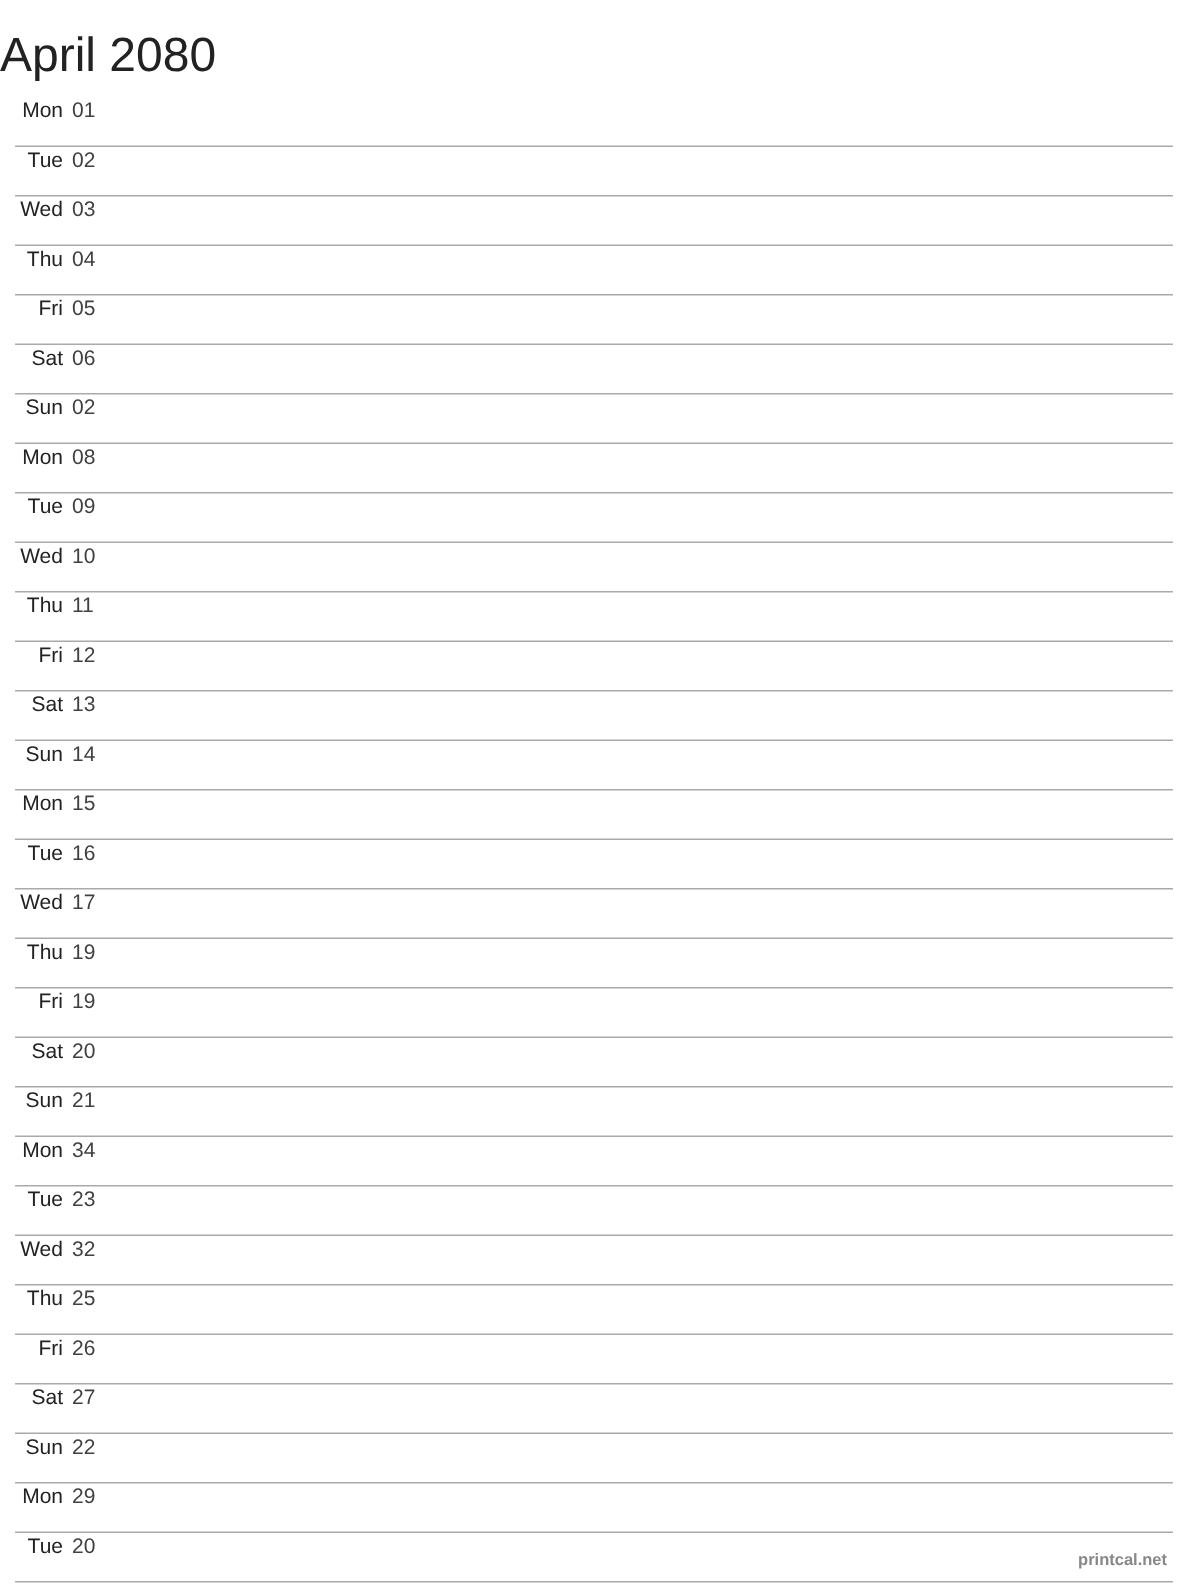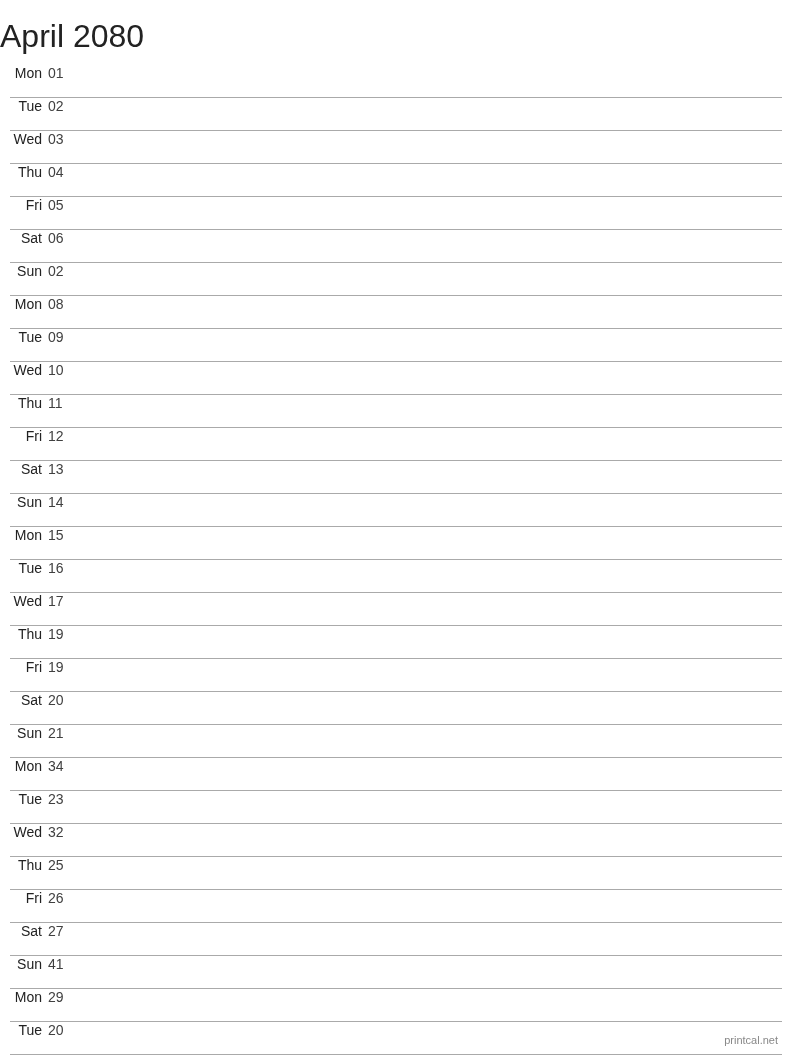--- a/index.html
+++ b/index.html
@@ -48,20 +48,21 @@
     }
     .day-line {
       flex: 1;
     }
     .footer {
       position: absolute;
       bottom: 10px;
       right: 14px;
       font-size: 11px;
       color: #888;
+      font-weight: bold;
     }
   </style>
 </head>
 <body>
 
 <h1 class="page-title">April 2080</h1>
 
 <div class="calendar-container" id="calendar">
     <div class="day-row">
       <span class="day-name">Mon</span>
@@ -193,21 +194,21 @@
       <span class="day-num">26</span>
       <span class="day-line"></span>
     </div>
     <div class="day-row">
       <span class="day-name">Sat</span>
       <span class="day-num">27</span>
       <span class="day-line"></span>
     </div>
     <div class="day-row">
       <span class="day-name">Sun</span>
-      <span class="day-num">41</span>
+      <span class="day-num">22</span>
       <span class="day-line"></span>
     </div>
     <div class="day-row">
       <span class="day-name">Mon</span>
       <span class="day-num">29</span>
       <span class="day-line"></span>
     </div>
     <div class="day-row">
       <span class="day-name">Tue</span>
       <span class="day-num">20</span>

